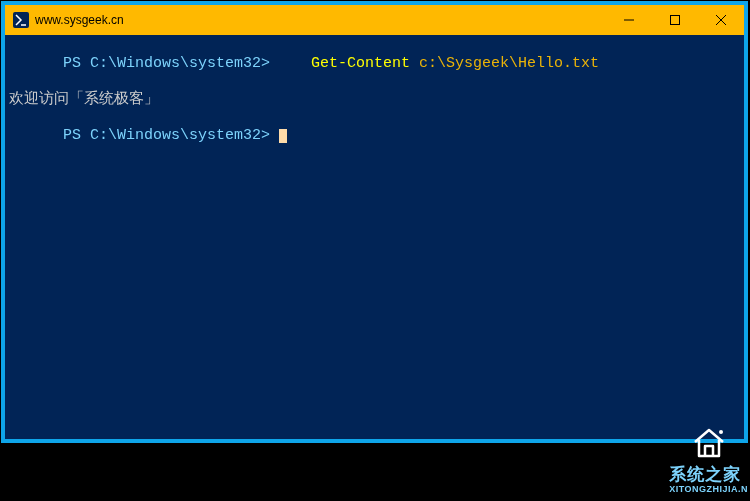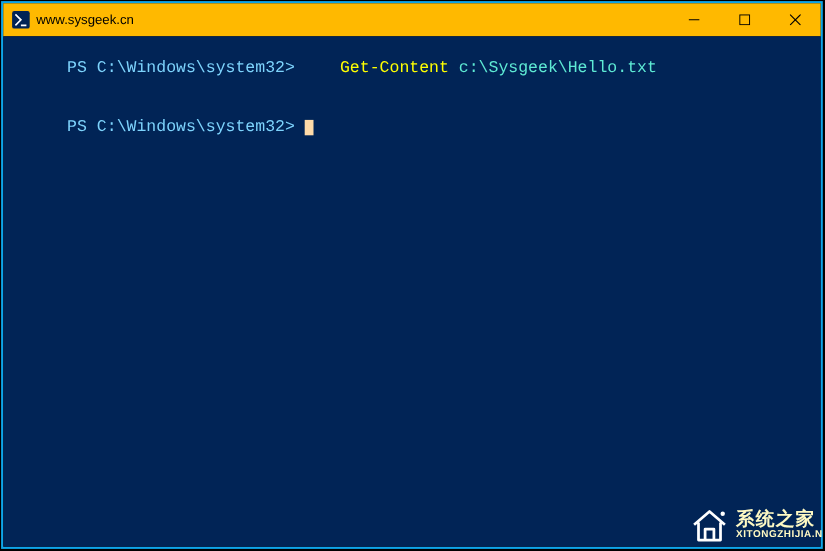--- a/index.html
+++ b/index.html
@@ -10,25 +10,25 @@
     body {
       width: 750px;
       height: 501px;
       background: #000;
       font-family: Consolas, "Courier New", monospace;
       overflow: hidden;
       position: relative;
     }
     .window {
       width: 747px;
-      height: 498px;
+      height: 442px;
       position: absolute;
       top: 1px;
       left: 1px;
-      border: 2px solid #0ea5e9;
+      border: 4px solid #0ea5e9;
     }
     .titlebar {
       height: 30px;
       background: #ffb900;
       display: flex;
       align-items: center;
       justify-content: space-between;
     }
     .titlebar-left {
       display: flex;
@@ -87,39 +87,40 @@
       white-space: pre;
     }
     .prompt {
       color: #7dd3fc;
     }
     .cmd-yellow {
       color: #ffff00;
       margin-left: 32px;
     }
     .cmd-cyan {
-      color: #5eead4;
+      color: #eab308;
     }
     .cursor {
       display: inline-block;
       width: 8px;
       height: 14px;
       background: #fedba9;
       vertical-align: text-bottom;
       margin-bottom: 1px;
     }
     .watermark {
       position: absolute;
       bottom: 6px;
       right: 2px;
       display: flex;
       align-items: center;
       gap: 6px;
-      color: #fef9c3;
+      color: #7dd3fc;
       font-family: "Microsoft YaHei", sans-serif;
+      flex-direction: column;
     }
     .wm-icon {
       width: 36px;
       height: 36px;
     }
     .wm-text {
       display: flex;
       flex-direction: column;
       line-height: 1.1;
     }
@@ -164,20 +165,21 @@
             <line x1="10" y1="0" x2="0" y2="10" stroke="#000" stroke-width="1"></line>
           </svg>
       </div>
     </div>
   </div>
 
   <div class="terminal">
     <div class="term-line">
       <span class="prompt">PS C:\Windows\system32&gt; </span><span class="cmd-yellow">Get-Content</span><span class="cmd-cyan"> c:\Sysgeek\Hello.txt</span>
     </div>
+    <div class="term-line">欢迎访问「系统极客」</div>
     <div class="term-line"></div>
     <div class="term-line">
       <span class="prompt">PS C:\Windows\system32&gt; </span><span class="cursor"></span>
     </div>
   </div>
 </div>
 
 <div class="watermark">
   <svg class="wm-icon" viewBox="0 0 36 36">
     <path d="M4 18 L18 6 L32 18 M8 16 L8 32 L28 32 L28 16 M14 32 L14 22 L22 22 L22 32" stroke="#fff" stroke-width="2.5" fill="none" stroke-linejoin="round"></path>

